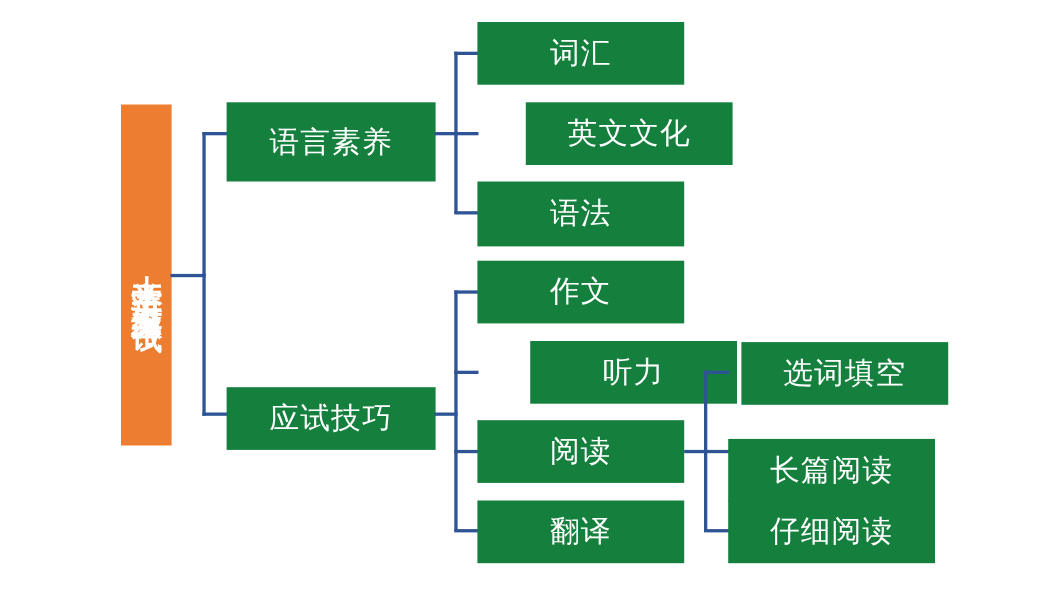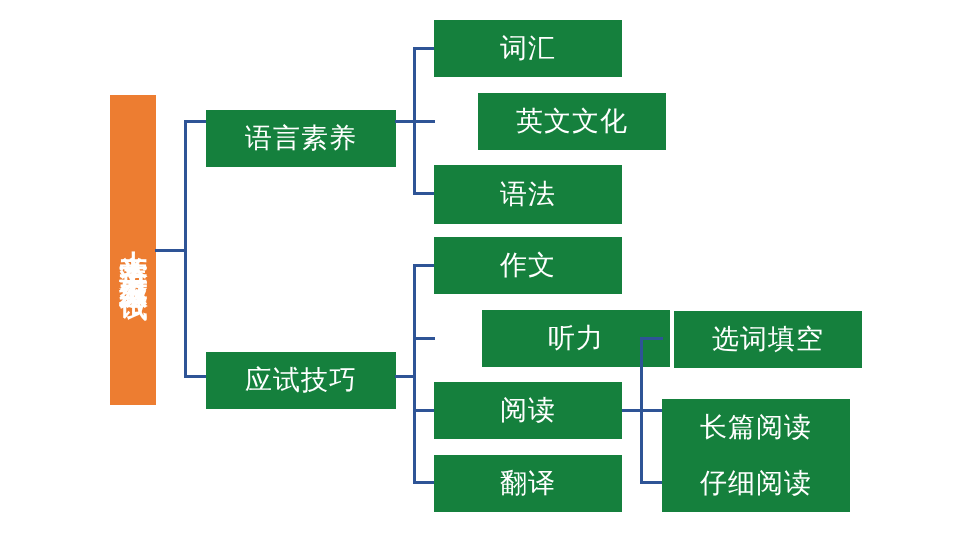--- a/index.html
+++ b/index.html
@@ -54,21 +54,21 @@
 <div id="diagram">
 
   <div class="node root" style="left:110px; top:95px; width:46px; height:310px;">大学英语六级考试</div>
 
   <div class="connector h" style="left:155px; top:249px; width:32px;"></div>
   <div class="connector v" style="left:184px; top:120px; height:131px;"></div>
   <div class="connector v" style="left:184px; top:249px; height:129px;"></div>
   <div class="connector h" style="left:184px; top:120px; width:23px;"></div>
   <div class="connector h" style="left:184px; top:375px; width:23px;"></div>
 
-  <div class="node" style="left:206px; top:110px; width:190px; height:57px;">语言素养</div>
+  <div class="node" style="left:206px; top:93px; width:190px; height:72px;">语言素养</div>
 
   <div class="connector h" style="left:395px; top:120px; width:21px;"></div>
   <div class="connector v" style="left:413px; top:47px; height:147px;"></div>
   <div class="connector h" style="left:413px; top:47px; width:22px;"></div>
   <div class="connector h" style="left:413px; top:120px; width:22px;"></div>
   <div class="connector h" style="left:413px; top:192px; width:22px;"></div>
 
   <div class="node" style="left:434px; top:20px; width:188px; height:57px;">词汇</div>
   <div class="node" style="left:434px; top:93px; width:188px; height:57px;margin-left:44px;">英文文化</div>
   <div class="node" style="left:434px; top:165px; width:188px; height:59px;">语法</div>

